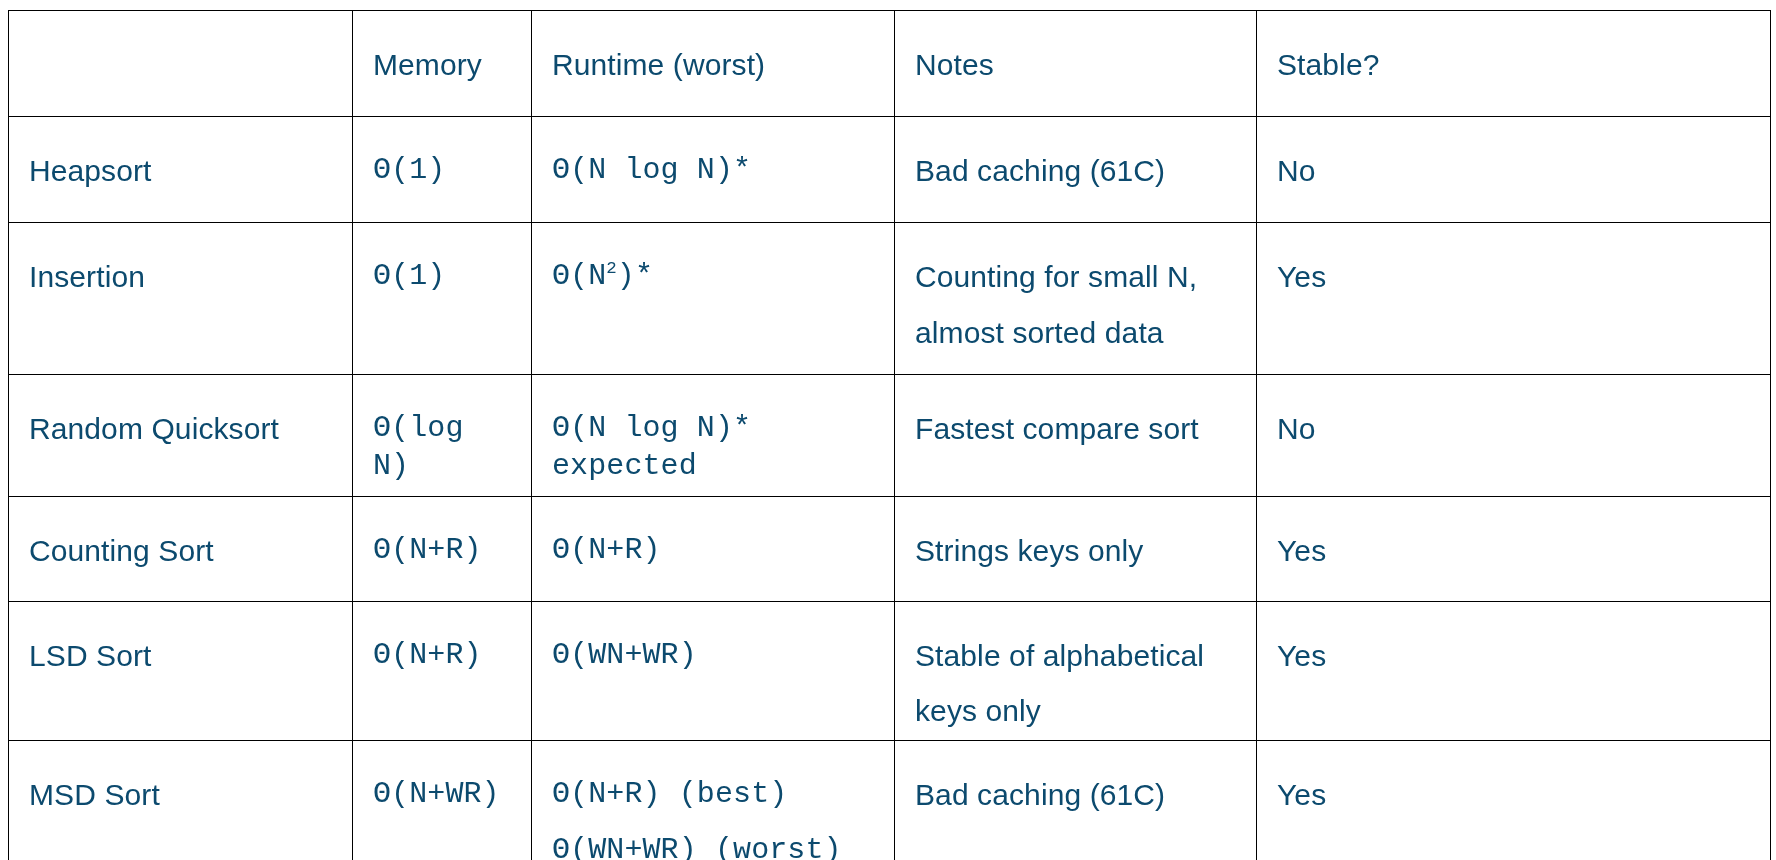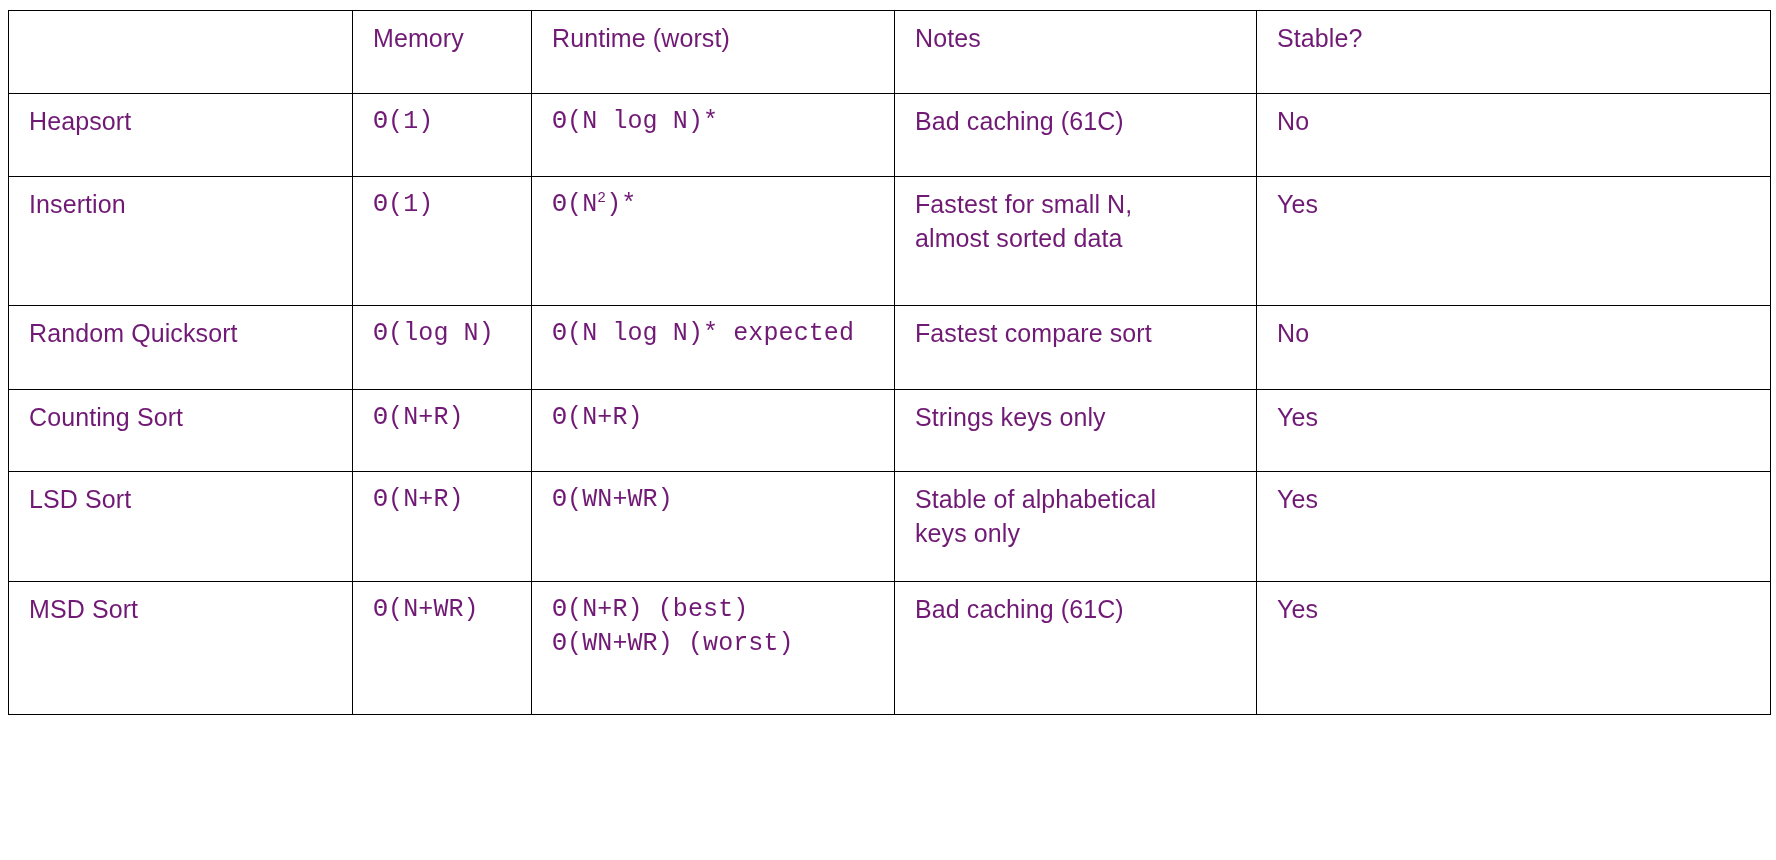--- a/index.html
+++ b/index.html
@@ -35,26 +35,26 @@
     table-layout: fixed;
     width: 1762px;
     background: #ffffff;
   }
 
   table.cmp td,
   table.cmp th {
     border: 1px solid #000000;
     vertical-align: top;
     text-align: left;
-    padding: 12px 14px 10px 20px;
-    font-size: 25px;
+    padding: 35px 14px 10px 20px;
+    font-size: 30px;
     line-height: 1.26;
     font-weight: normal;
     letter-spacing: 0.1px;
-    color: #701a75;
+    color: #0c4a6e;
     background: #ffffff;
   }
 
   table.cmp thead th {
     font-weight: normal;
   }
 
   
   col.c-algo    { width: 344px; }
   col.c-mem     { width: 179px; }
@@ -66,21 +66,21 @@
   tr.r-head    td, tr.r-head    th { height: 60px;  }
   tr.r-heap    td { height: 60px;  }
   tr.r-ins     td { height: 106px; }
   tr.r-merge   td { height: 57px;  }
   tr.r-quick   td { height: 61px;  }
   tr.r-count   td { height: 59px;  }
   tr.r-lsd     td { height: 87px;  }
   tr.r-msd     td { height: 110px; }
 
   .cell-line { display: block; white-space: pre-wrap; }
-  .cell-line + .cell-line { margin-top: 2px; }
+  .cell-line + .cell-line { margin-top: 18px; }
 
   .theta { font-family: Liberation Mono, monospace; }
 
   sup.exp {
     font-size: 0.58em;
     vertical-align: super;
     line-height: 0;
   }
 </style>
 </head>
@@ -115,21 +115,21 @@
           <td class="theta">Θ(N log N)*</td>
           <td>Bad caching (61C)</td>
           <td>No</td>
         </tr>
 
         <tr class="r-ins">
           <td>Insertion</td>
           <td class="theta">Θ(1)</td>
           <td class="theta"><span>Θ(N</span><sup class="exp">2</sup><span>)*</span></td>
           <td>
-              <span class="cell-line">Fastest for small N,</span>
+              <span class="cell-line">Counting for small N,</span>
               <span class="cell-line">almost sorted data</span>
             </td>
           <td>Yes</td>
         </tr>
 
 
         <tr class="r-quick">
           <td>Random Quicksort</td>
           <td class="theta">Θ(log N)</td>
           <td class="theta">Θ(N log N)* expected</td>

